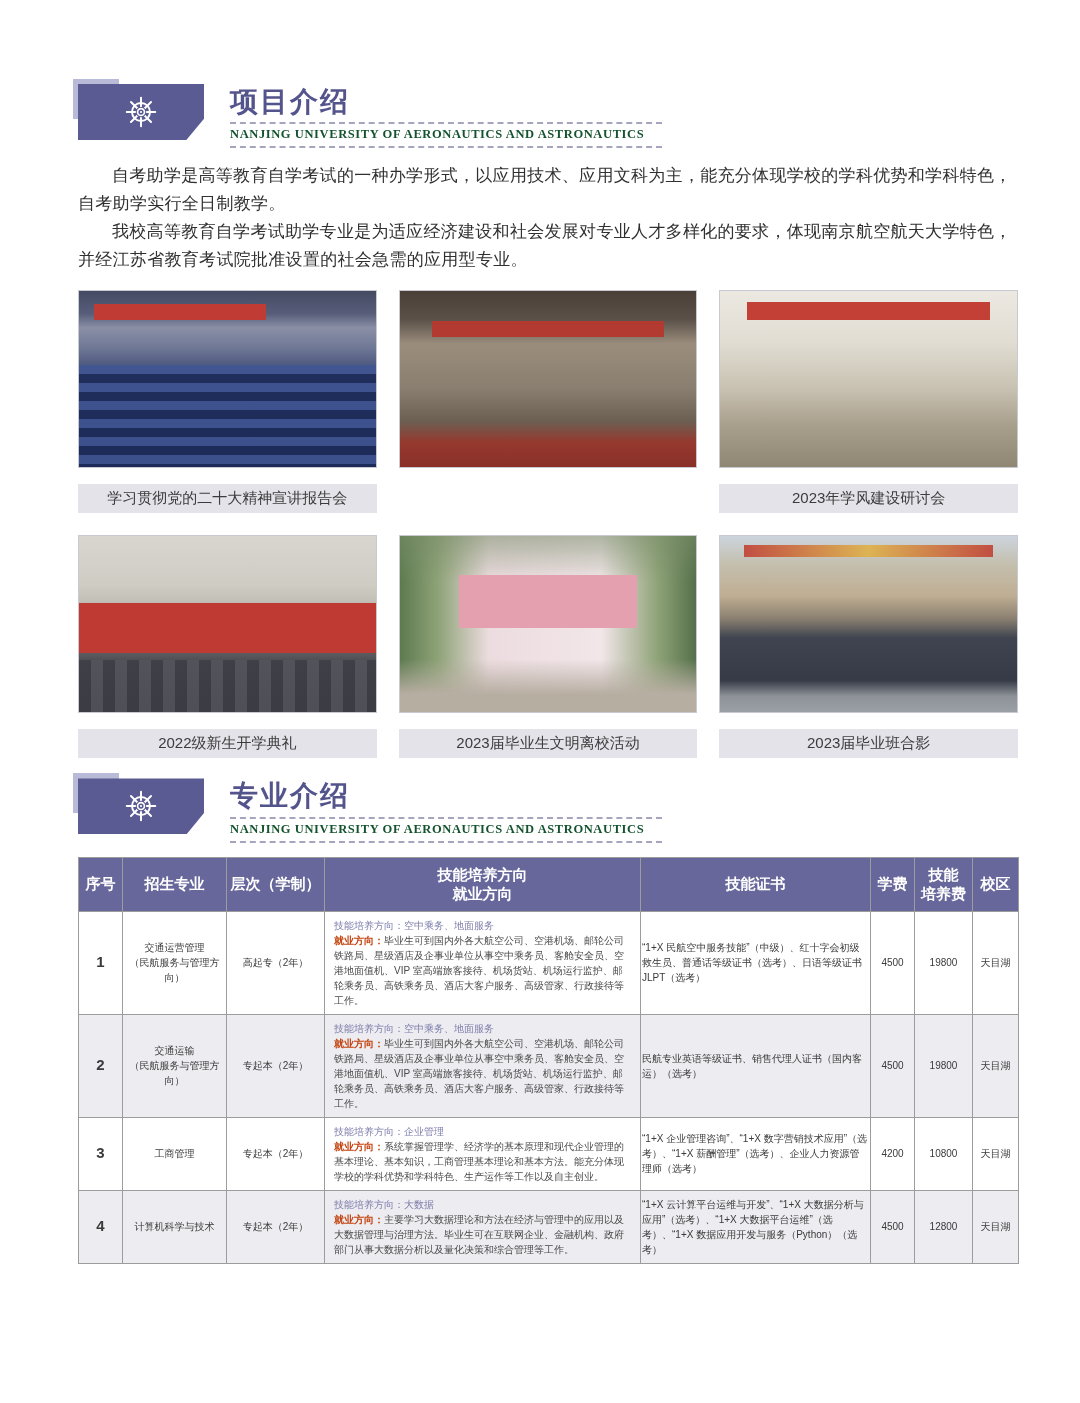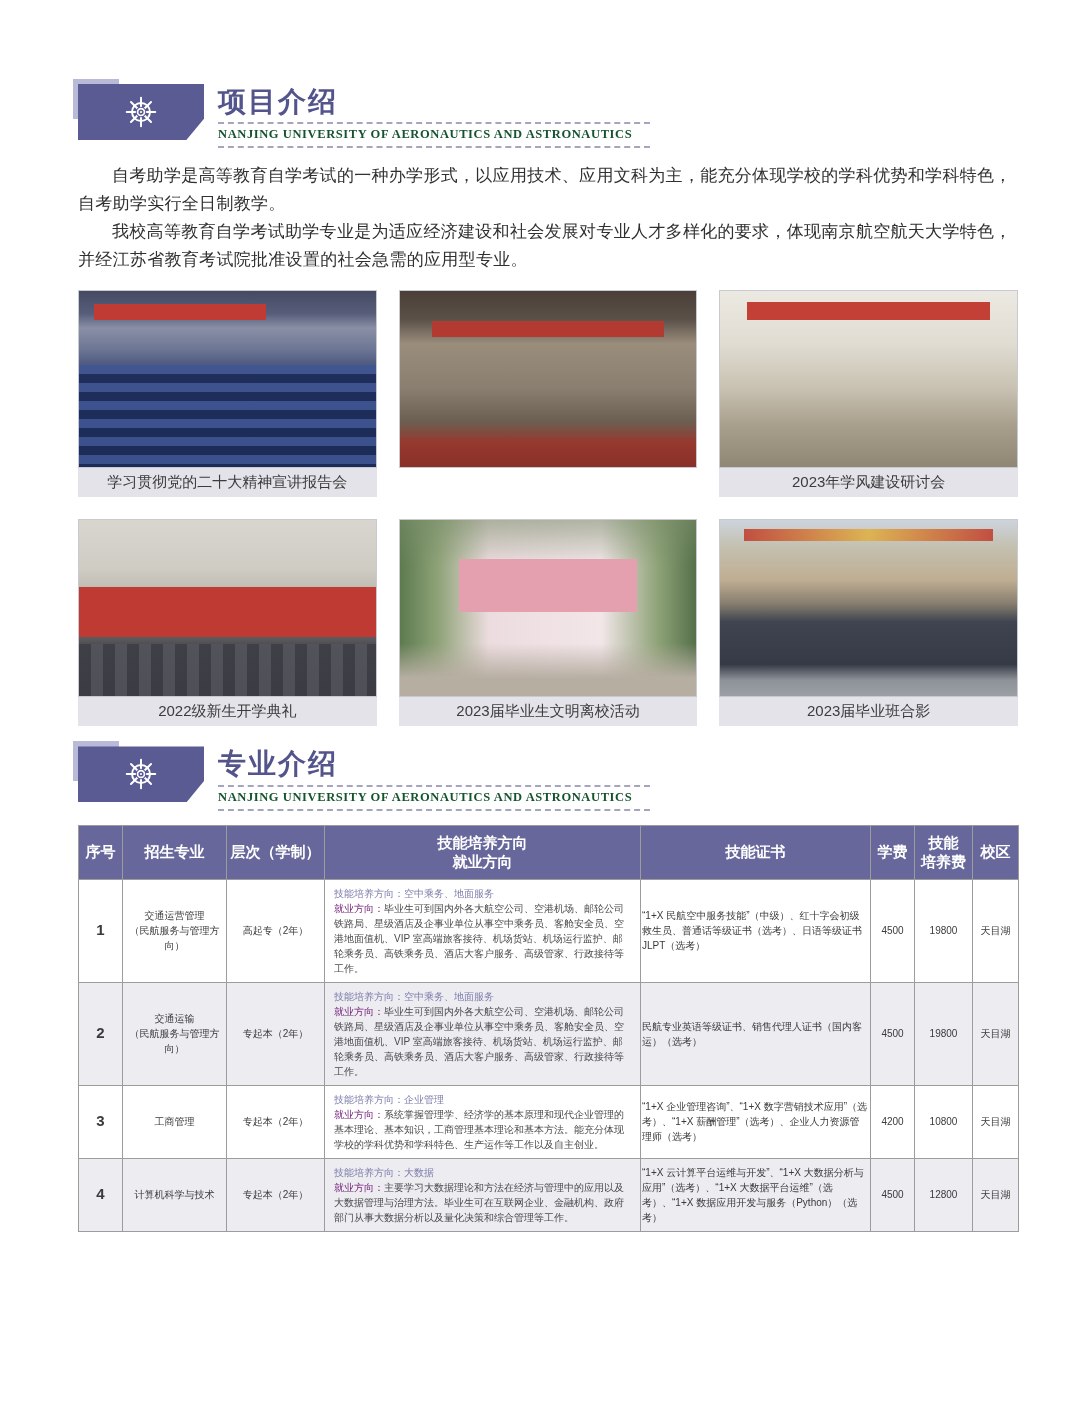--- a/index.html
+++ b/index.html
@@ -17,42 +17,42 @@
   .badge-wrap { position:relative; width:126px; height:56px; flex:0 0 auto; }
   .badge-wrap::before {
     content:""; position:absolute; left:-5px; top:-5px; width:46px; height:40px;
     background:#b9b9d8;
   }
   .badge {
     position:absolute; inset:0; background:#5b5b94;
     clip-path:polygon(0 0,100% 0,100% 62%,86% 100%,0 100%);
     display:flex; align-items:center; justify-content:center;
   }
-  .title-block { margin-left:14px; width:432px; padding-top:2px; }
+  .title-block { margin-left:26px; width:432px; padding-top:2px; }
   .sec-title {
     font-size:28px; font-weight:bold; color:#54548c; letter-spacing:2px;
     line-height:1.15; margin-bottom:4px;
   }
   .sec-sub {
     font-family:"Liberation Serif","DejaVu Serif",serif;
     font-size:12.5px; font-weight:bold; color:#14532d; letter-spacing:.6px;
     border-top:2px dashed #a5a5bd; border-bottom:2px dashed #a5a5bd;
     padding:3px 0 4px;
   }
 
   
   .intro { margin:14px 0 16px; }
   .intro p {
     font-size:17px; line-height:1.65; color:#303030; text-indent:2em;
     letter-spacing:.3px;
   }
 
   
   .grid { display:grid; grid-template-columns:repeat(3,1fr); gap:22px; margin-bottom:20px; }
-  .fig { display:flex; flex-direction:column; }
+  .fig { display:flex; flex-direction:column;gap:16px; }
   .photo { position:relative; height:178px; overflow:hidden; border:1px solid #c9c9d2; }
   .photo::before, .photo::after { content:""; position:absolute; }
   .caption {
     background:#e3e3e9; color:#3c3c3c; font-size:15px; text-align:center;
     padding:5px 2px 6px; line-height:1.2;
   }
 
   
   .p1 { background:linear-gradient(180deg,#454a63 0%,#585e7a 13%,#8a8fa6 21%,#6d7694 33%,#33406e 50%,#2b3a68 68%,#22305a 100%); }
   .p1::before { left:5%; top:7%; width:58%; height:9%; background:#bf3b33; }
@@ -86,21 +86,21 @@
     background:#67679b; color:#fff; font-size:15px; font-weight:bold;
     padding:7px 3px; text-align:center; line-height:1.3; white-space:pre-line;
   }
   tbody td { font-size:10px; line-height:1.5; color:#3a3a3a; }
   tbody tr:nth-child(even) { background:#ececf1; }
   td.c { text-align:center; padding:4px 3px; white-space:pre-line; }
   td.num { font-size:15px; font-weight:bold; }
   td.dir-cell { padding:6px 9px; text-align:left; }
   td.cert { padding:6px 1px; text-align:left; }
   .dir { display:block; color:#7d7dab; }
-  .emp-label { color:#701a75; font-weight:normal; }
+  .emp-label { color:#c2410c; font-weight:bold; }
   .emp-text { color:#4a4a4a; }
 </style>
 </head>
 <body>
 
 <div class="content">
 
   <div class="sec-head">
     <div class="badge-wrap">
       <div class="badge">

